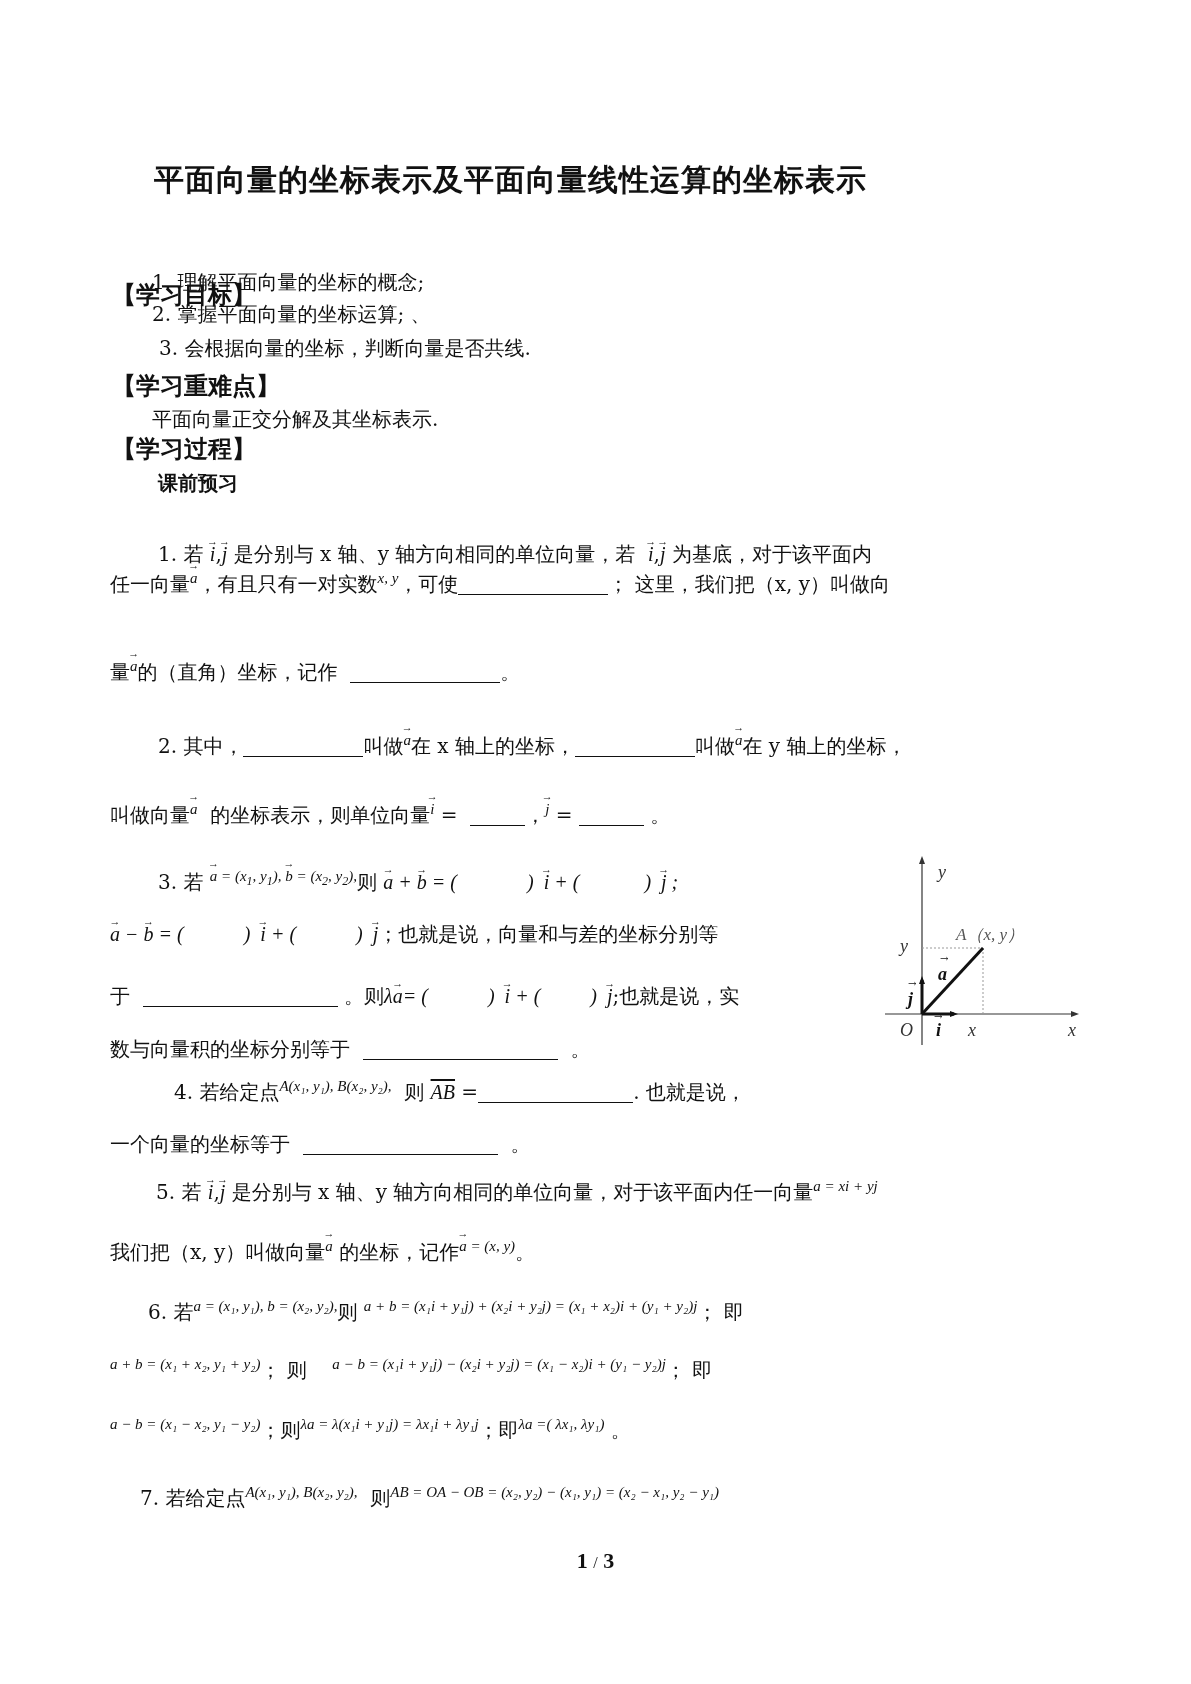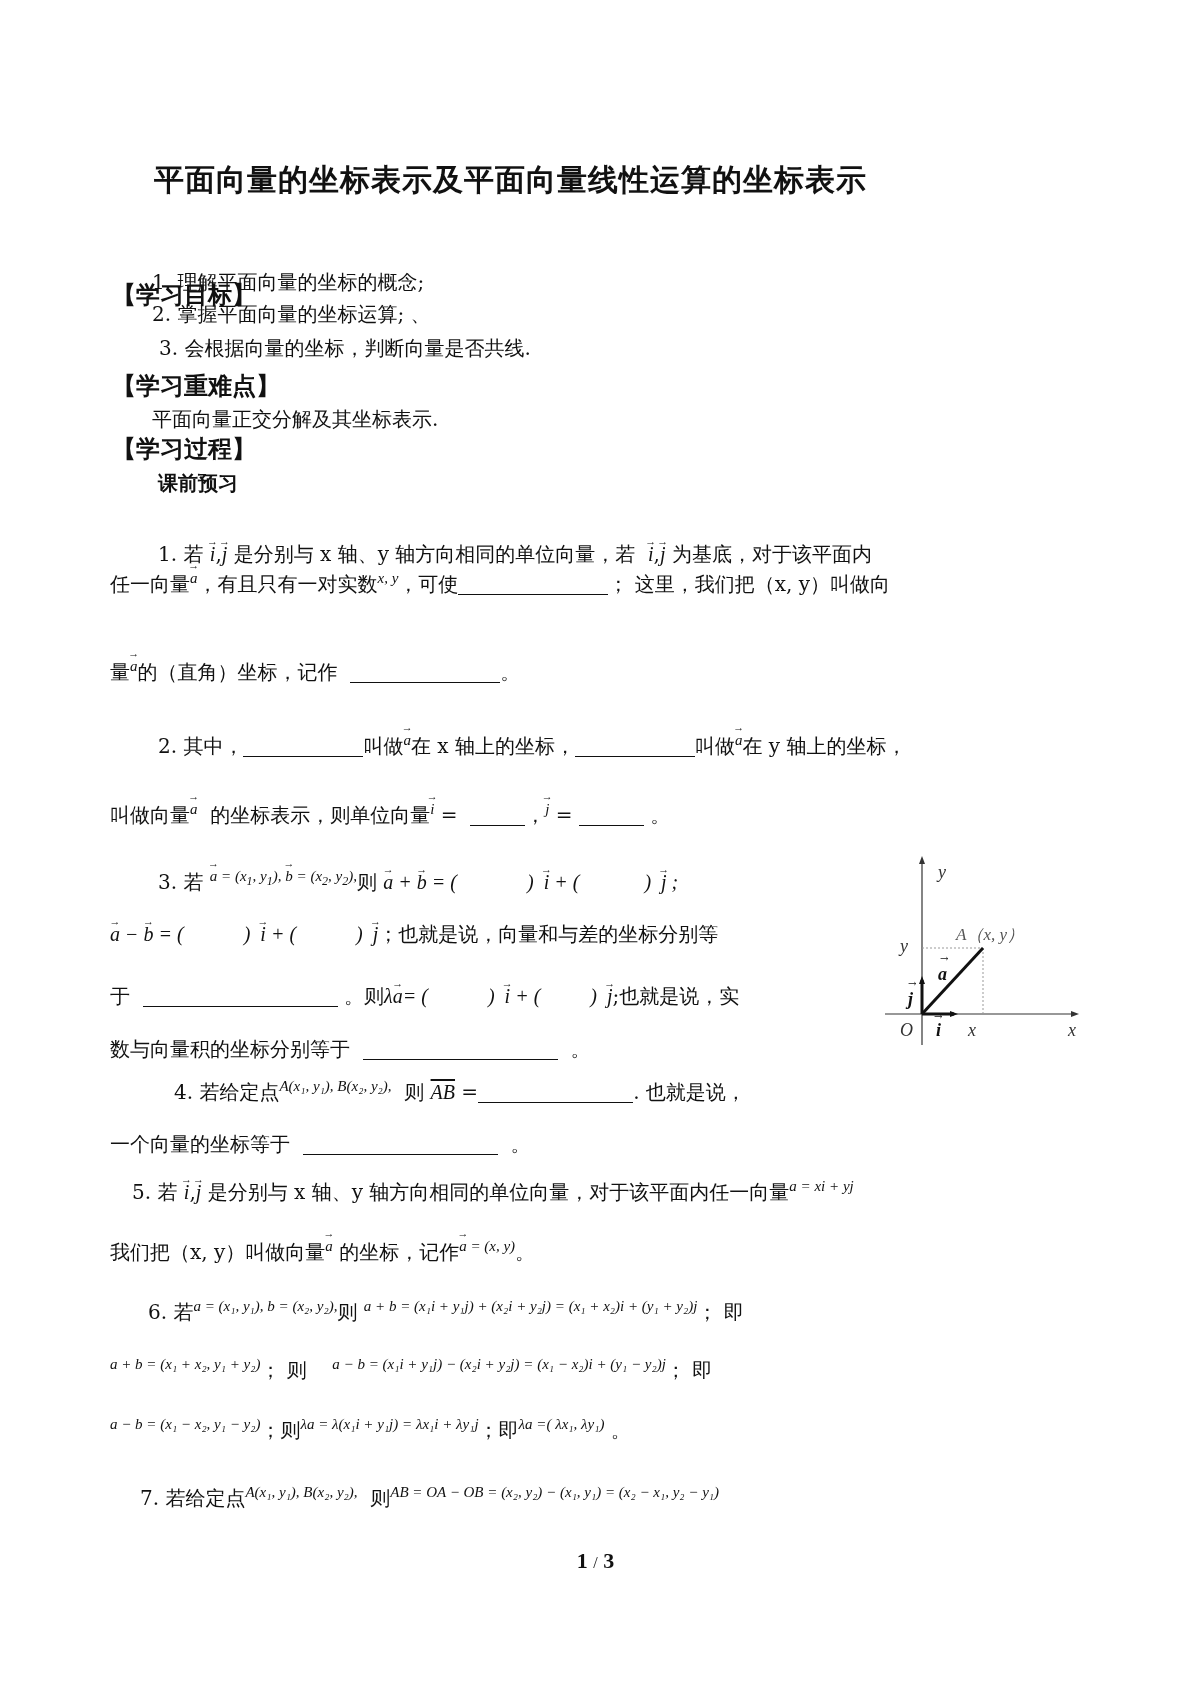--- a/index.html
+++ b/index.html
@@ -102,21 +102,21 @@
   <text x="54" y="170" font-size="10" fill="#111">→</text>
 </svg>
 
 <div class="abs line" style="left:148px; top:1072px;margin-left:26px;">
   <span>4. 若给定点</span><span class="math sup">A(x₁, y₁), B(x₂, y₂),</span>&nbsp;&nbsp;<span>则</span>&nbsp;<span class="ovl">AB</span><span> =</span><span class="blank" style="width:155px;"></span><span>. 也就是说，</span>
 </div>
 <div class="abs line" style="left:110px; top:1130px;">
   <span>一个向量的坐标等于</span>&nbsp;&nbsp;<span class="blank" style="width:195px;"></span>&nbsp;&nbsp;<span>。</span>
 </div>
 
-<div class="abs line" style="left:132px; top:1172px;text-align:right;">
+<div class="abs line" style="left:156px; top:1172px;text-align:right;">
   <span>5.  若</span>
   <span class="vec">i</span>,<span class="vec">j</span>
   <span>是分别与 x 轴、y 轴方向相同的单位向量，对于该平面内任一向量</span><span class="math sup">a = xi + yj</span>
 </div>
 <div class="abs line" style="left:110px; top:1232px;">
   <span>我们把（x, y）叫做向量</span><span class="vec sup">a</span>&nbsp;<span>的坐标，记作</span><span class="math sup"><span class="vec">a</span> <span>= (x, y)</span></span><span>。</span>
 </div>
 
 <div class="abs line" style="left:148px; top:1292px;">
   <span>6.    若</span><span class="math sup">a = (x₁, y₁), b = (x₂, y₂),</span><span>则</span>&nbsp;<span class="math sup">a + b = (x₁i + y₁j) + (x₂i + y₂j) = (x₁ + x₂)i + (y₁ + y₂)j</span><span>；  即</span>

